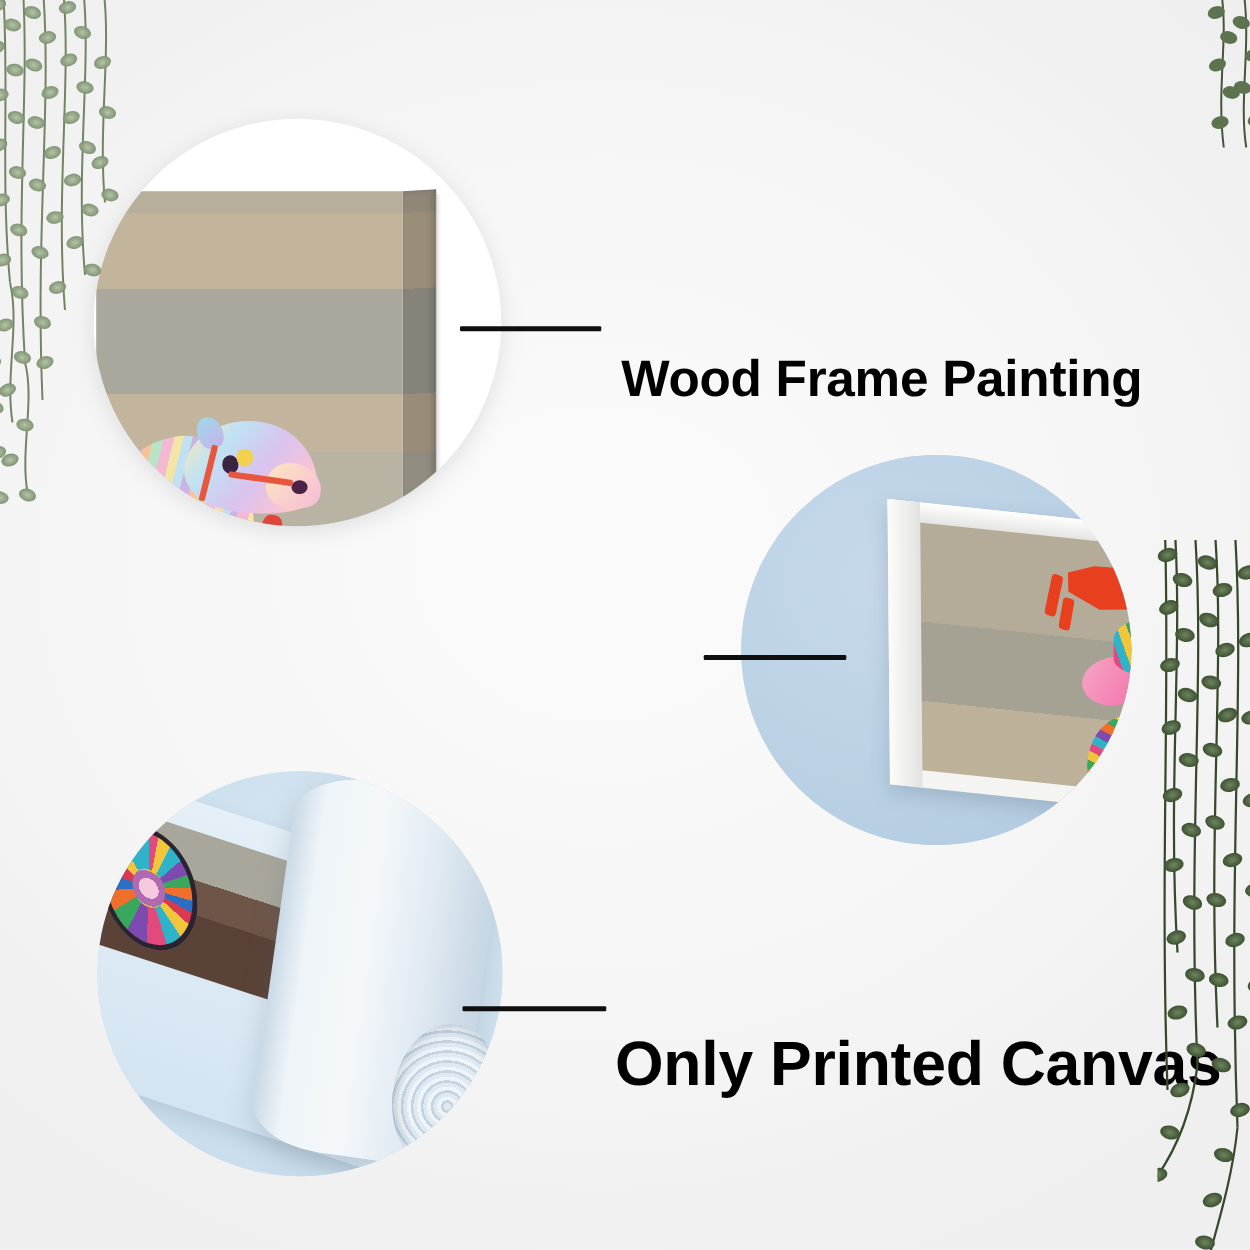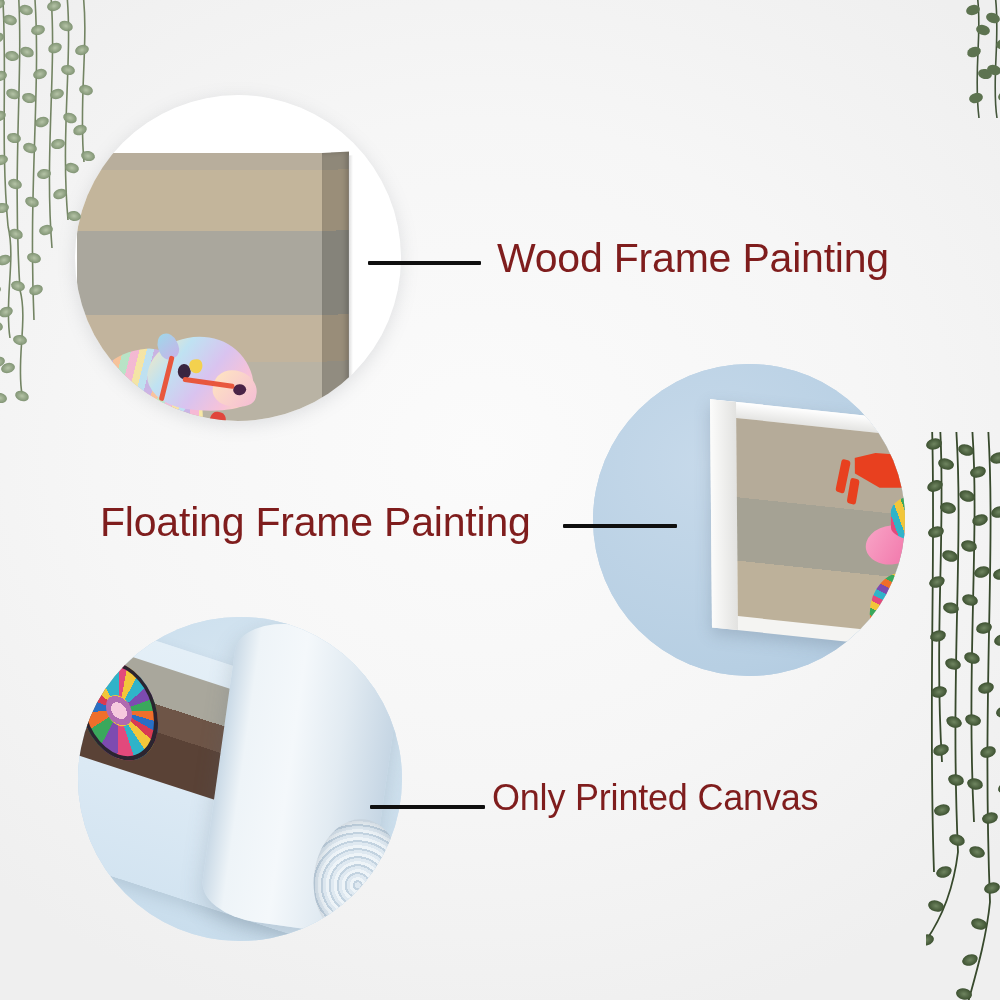--- a/index.html
+++ b/index.html
@@ -285,30 +285,31 @@
   .leader {
     position: absolute;
     height: 4px;
     background: #0f0f0f;
     border-radius: 1px;
   }
 
   
   .label {
     position: absolute;
-    color: #7f1d1d;
-    font-weight: 400;
+    color: #000000;
+    font-weight: 700;
     letter-spacing: -0.2px;
     line-height: 1.12;
     white-space: nowrap;
     font-stretch: condensed;
+    margin-top: 45px;
   }
   #label-wood  { left: 497px; top: 236px;  font-size: 41px; }
   #label-float { left: 100px; top: 500px;  font-size: 41px; }
-  #label-roll  { left: 492px; top: 778px;  font-size: 36px; text-align: right; }
+  #label-roll  { left: 492px; top: 778px;  font-size: 50px; text-align: right; }
   #label-roll .ln2 { display:block; margin-left: -9px; }
 
   
   .vines { position: absolute; pointer-events: none; }
   #vine-left  { left: -6px;  top: -10px; width: 130px; height: 440px; }
   #vine-right { left: 926px; top: 432px; width: 96px;  height: 580px; }
   #vine-right-2 { left: 955px; top: 0px; width: 60px; height: 120px; }
 </style>
 </head>
 <body>
@@ -359,21 +360,20 @@
 
         </div>
         <div class="lion"></div>
         <div class="swirl"></div>
       </div>
     </div>
   </div>
 
   <div class="leader" id="line-float" style="left:563px; top:524px; width:114px;"></div>
 
-  <div class="label" id="label-float">Floating Frame Painting</div>
 
   <div class="medallion" id="m-roll">
     <div class="bg-soft"></div>
     <div class="print-sheet">
       <div class="print-art">
         <div class="cart-body"></div>
         <div class="wheel">
           <div class="hub"></div>
         </div>
       </div>

